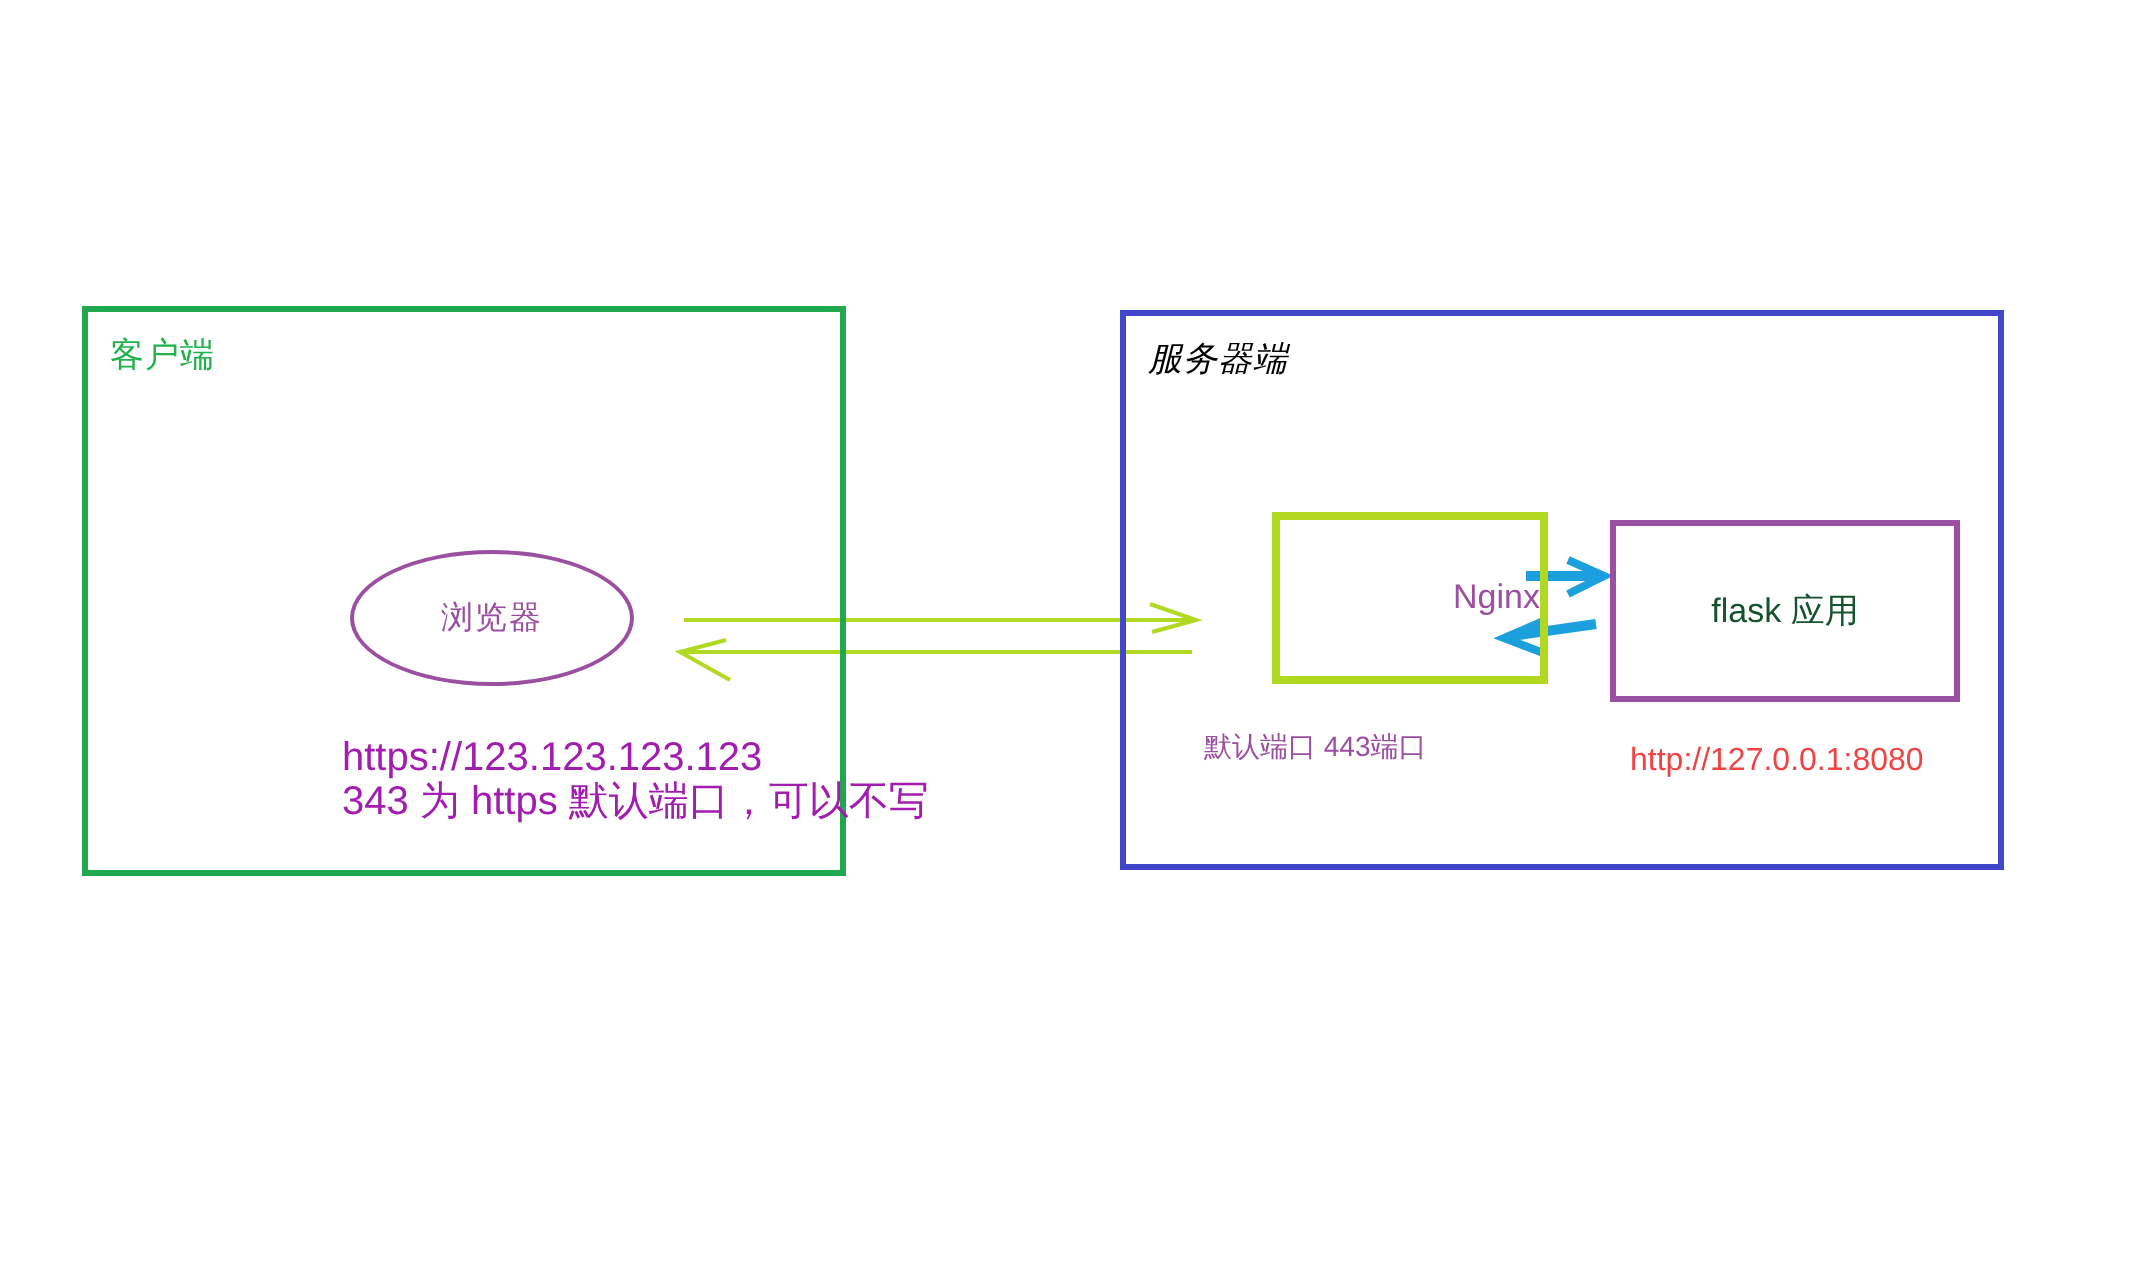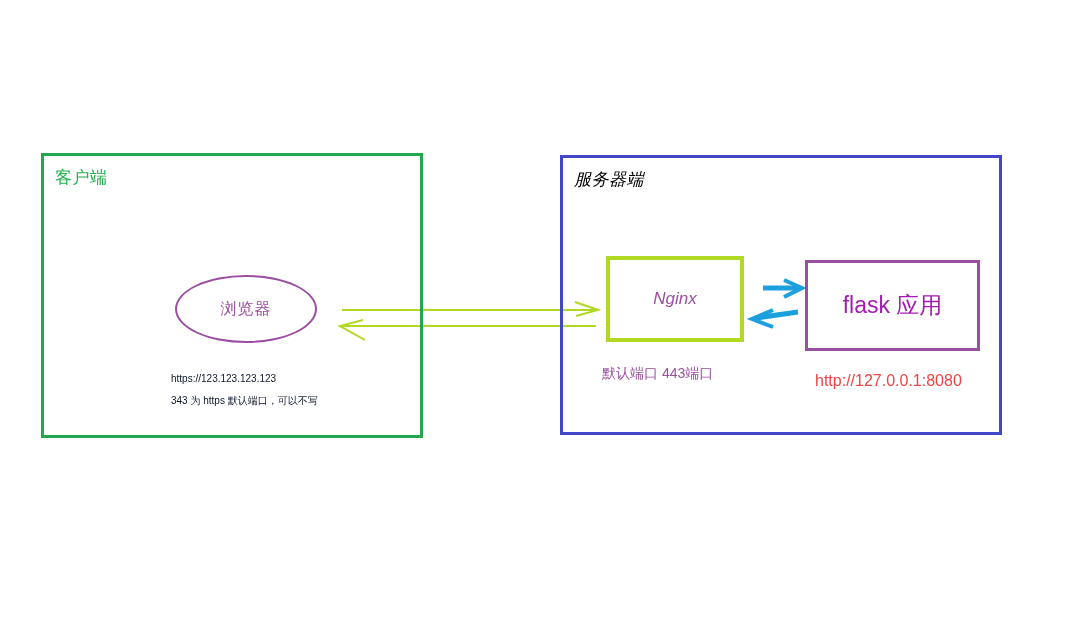--- a/index.html
+++ b/index.html
@@ -74,30 +74,29 @@
   #browser-node .node-label {
     font-size: 16px;
     color: #9b4fa0;
     letter-spacing: 1px;
     white-space: nowrap;
   }
 
   
   #nginx-node {
     position: absolute;
-    left: 596px;
+    left: 626px;
     top: 256px;
     width: 138px;
     height: 86px;
     border: 4px solid #b1d922;
     box-sizing: border-box;
     display: flex;
     align-items: center;
-    justify-content: center;
-    font-style: italic;
+    justify-content: flex-end;
   }
   #nginx-node .node-label {
     font-size: 17px;
     color: #9b4fa0;
     white-space: nowrap;
   }
 
   
   #flask-node {
     position: absolute;
@@ -105,36 +104,36 @@
     top: 260px;
     width: 175px;
     height: 91px;
     border: 3px solid #9b4fa0;
     box-sizing: border-box;
     display: flex;
     align-items: center;
     justify-content: center;
   }
   #flask-node .node-label {
-    font-size: 23px;
-    color: #a21caf;
+    font-size: 17px;
+    color: #14532d;
     white-space: nowrap;
   }
 
   
   .caption {
     position: absolute;
     white-space: nowrap;
     line-height: 22px;
   }
   #client-url-caption {
     left: 161px;
     top: 368px;
-    font-size: 10px;
-    color: #0f172a;
+    font-size: 20px;
+    color: #a21caf;
   }
   #client-url-caption .cap-line { display: block; }
   #nginx-port-caption {
     left: 592px;
     top: 362px;
     font-size: 14px;
     color: #9b4fa0;
   }
   #flask-url-caption {
     left: 805px;

